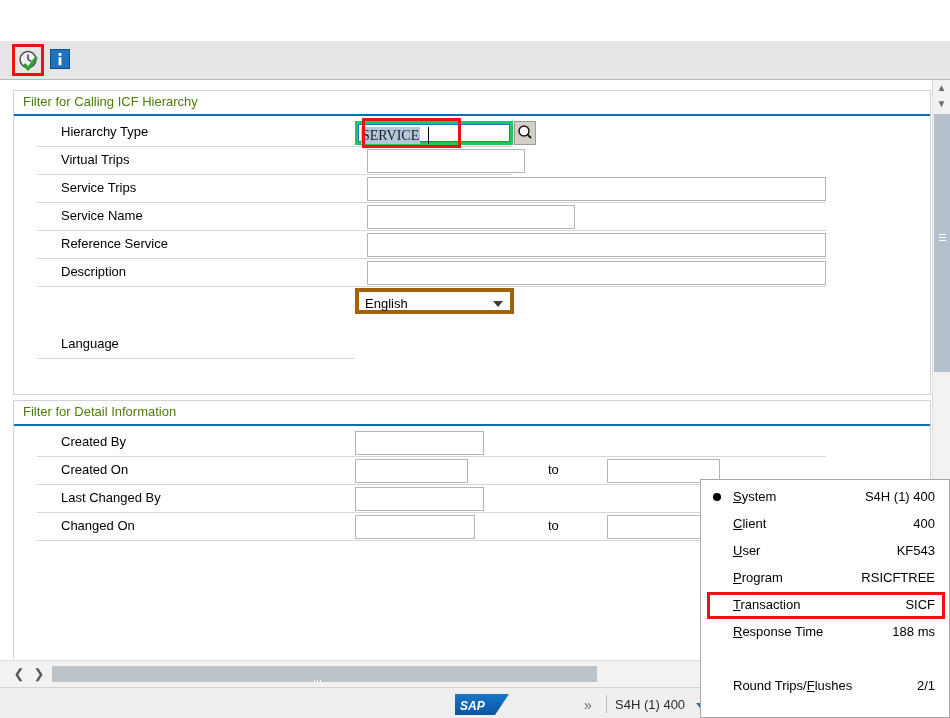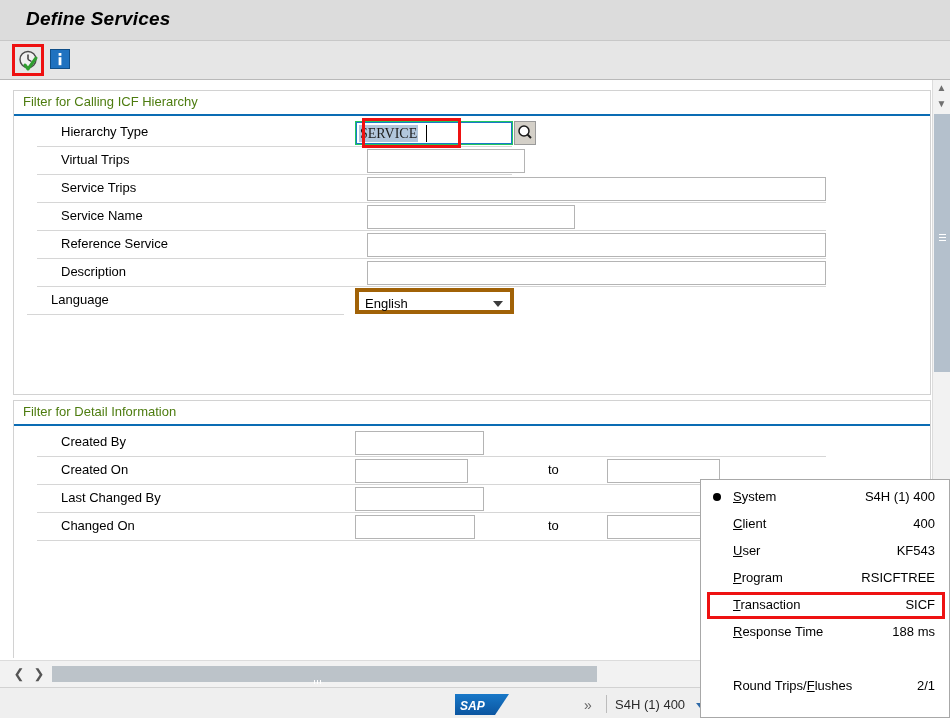--- a/index.html
+++ b/index.html
@@ -114,21 +114,21 @@
     border-bottom: 1px solid #d6d6d6;
     box-sizing: border-box;
   }
   .to-text {
     position: absolute; top: 5px;
     font-size: 13px; color: #000000;
   }
 
   
   .fld-focus {
-    border: 1px solid #22c55e;
+    border: 3px solid #22c55e;
     box-shadow: inset 0 0 0 1px #1a78c8;
   }
   .sel-text {
     position: absolute; left: 3px; top: 3px;
     background: #b2c6dc;
     color: #1d1d1d;
     font-family: "Liberation Serif", serif;
     font-size: 14px;
     padding: 0 1px;
     line-height: 17px;
@@ -324,23 +324,20 @@
     border: 3px solid #ee1111;
     box-sizing: border-box;
     pointer-events: none;
   }
 </style>
 </head>
 <body>
 
 <div id="app">
 
-  <div class="titlebar">
-    <div class="titlebar-text">Define Services</div>
-  </div>
 
   <div class="toolbar">
     <div class="tb-exec-wrap">
       <div class="tb-exec">
         <svg width="24" height="24" viewBox="0 0 24 24">
           <circle cx="11" cy="10.5" r="8" fill="#f0f0f0" stroke="#4a4a4a" stroke-width="1.4"></circle>
           <line x1="11" y1="10.5" x2="11" y2="5.5" stroke="#303030" stroke-width="1.4"></line>
           <line x1="11" y1="10.5" x2="14.5" y2="12.5" stroke="#303030" stroke-width="1.4"></line>
           <path d="M8 16 L11 20 L19 9" fill="none" stroke="#2f9e2f" stroke-width="3" stroke-linecap="round" stroke-linejoin="round"></path>
         </svg>
@@ -413,21 +410,21 @@
 
       <div class="row" style="top:168px;">
         <div class="lbl-cell" style="left:23px; width:317px;">
           <div class="lbl-text">Description</div>
         </div>
         <div class="fld-under" style="left:340px; width:472px;"></div>
         <div class="fld" style="left:353px; width:459px;"></div>
       </div>
 
       <div class="row" style="top:196px;">
-        <div class="lbl-cell" style="left:13px; width:317px;">
+        <div class="lbl-cell" style="left:23px; width:317px;margin-top:44px;">
           <div class="lbl-text">Language</div>
         </div>
         <div class="ddl" style="left:341px; top:1px; width:159px;">
           <span class="ddl-val">English</span>
           <span class="ddl-arrow"></span>
         </div>
       </div>
     </div>
 
     <div class="panel panel-b">

